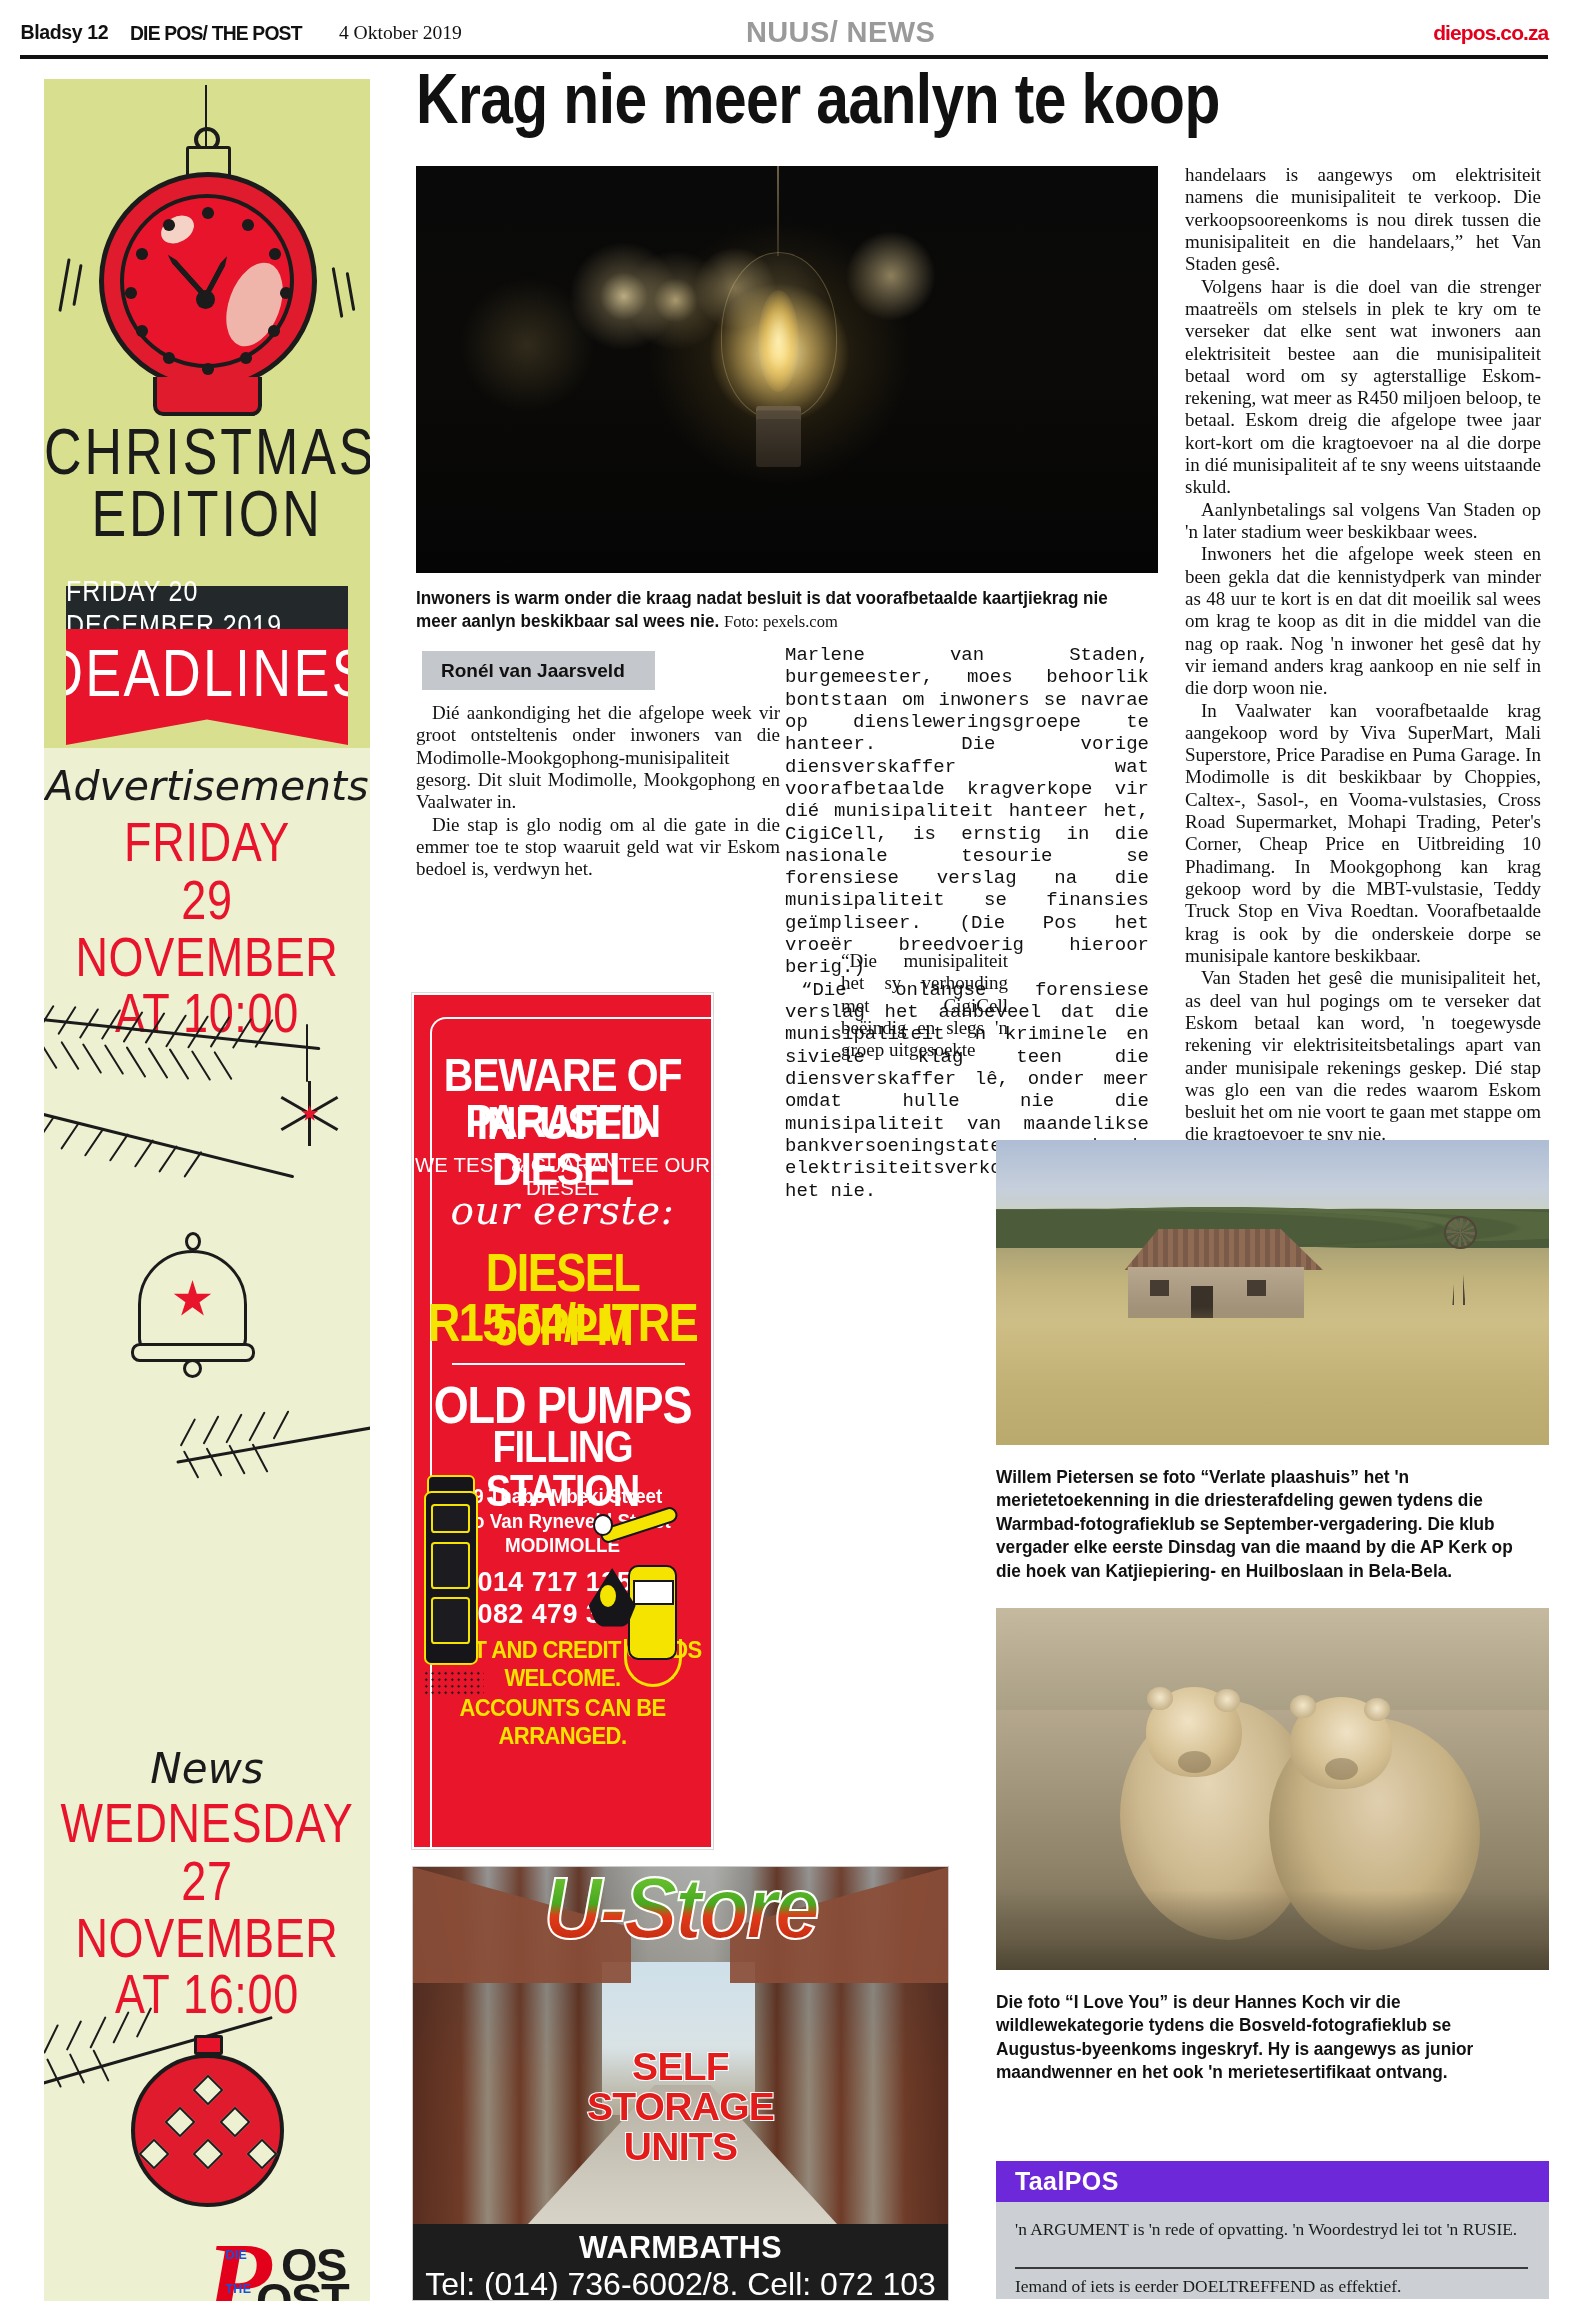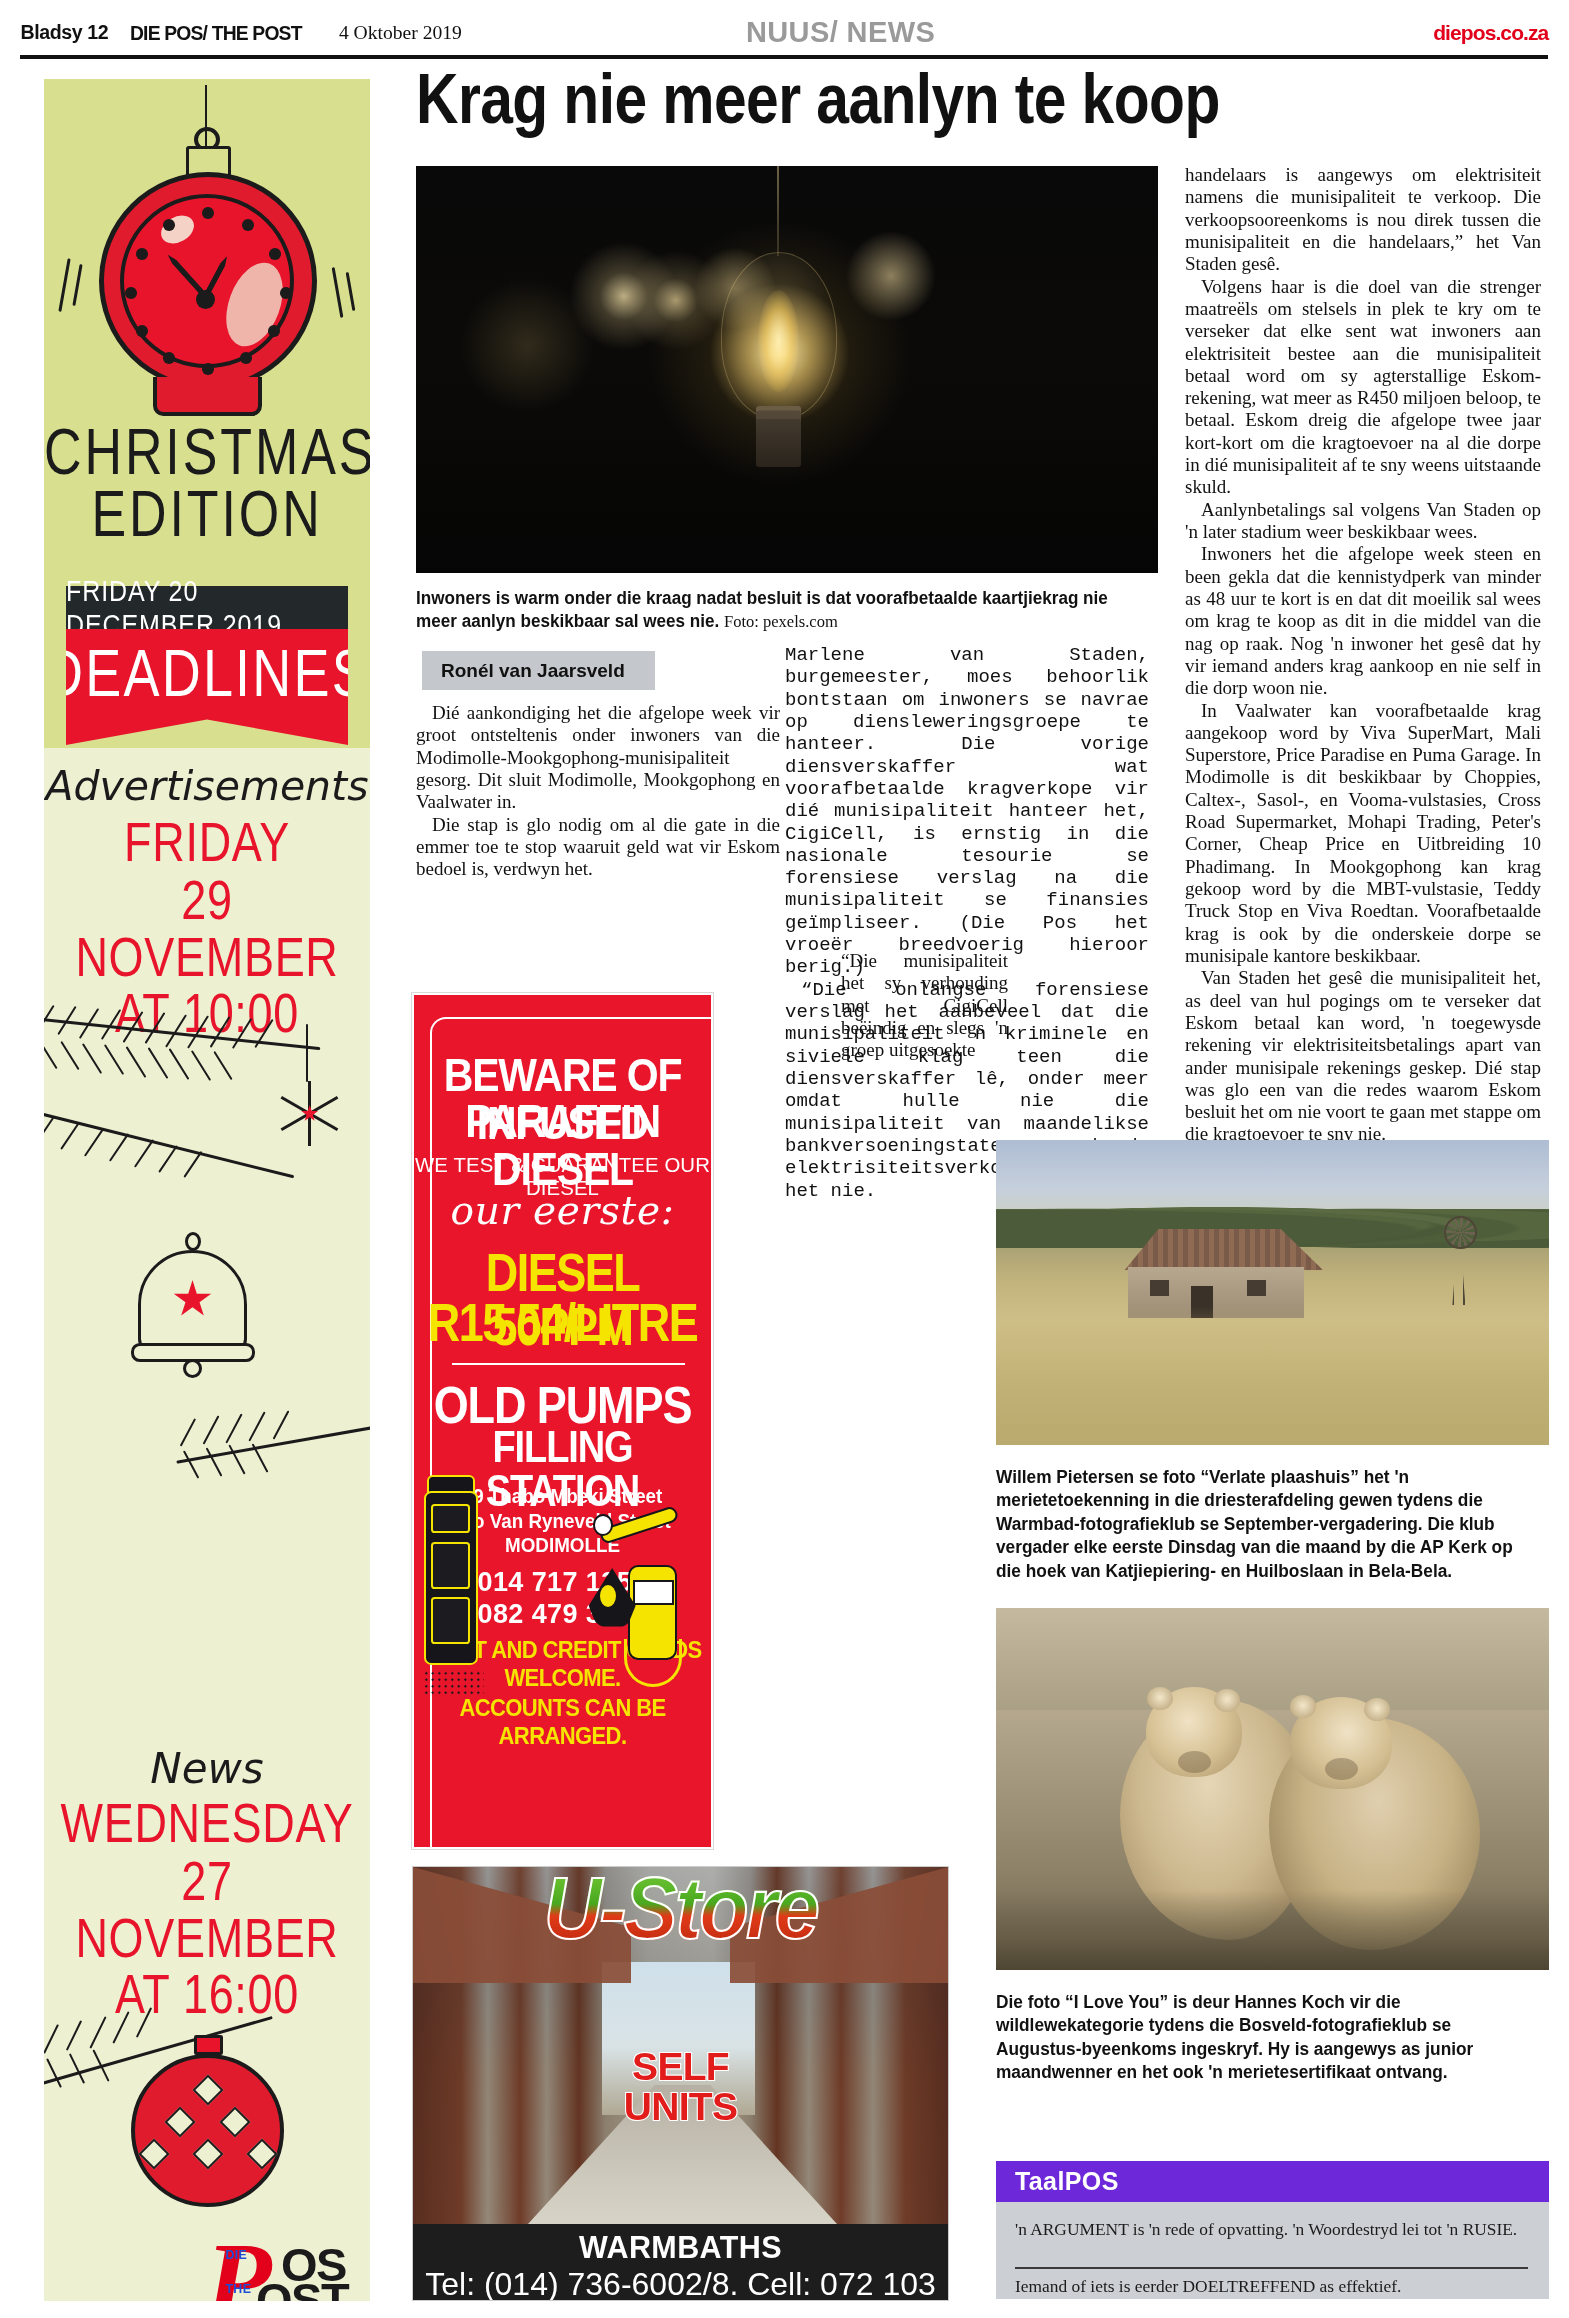--- a/index.html
+++ b/index.html
@@ -898,20 +898,21 @@
 <div id="ustore-ad">
   <div id="ustore-photo">
     <div id="ustore-sky"></div>
     <div id="ustore-roofline-l"></div>
     <div id="ustore-roofline-r"></div>
     <div id="ustore-ground"></div>
   </div>
   <div id="ustore-logo">U-Store</div>
   <div id="ustore-slogan">
     <div>SELF</div>
+    <div>STORAGE</div>
     <div>UNITS</div>
   </div>
   <div id="ustore-bar">
     <div id="ustore-town">WARMBATHS</div>
     <div id="ustore-tel">Tel: (014) 736-6002/8. Cell: 072 103 5895</div>
   </div>
 </div>
 
 <div id="farm-photo">
   <div class="farm-trees"></div>

